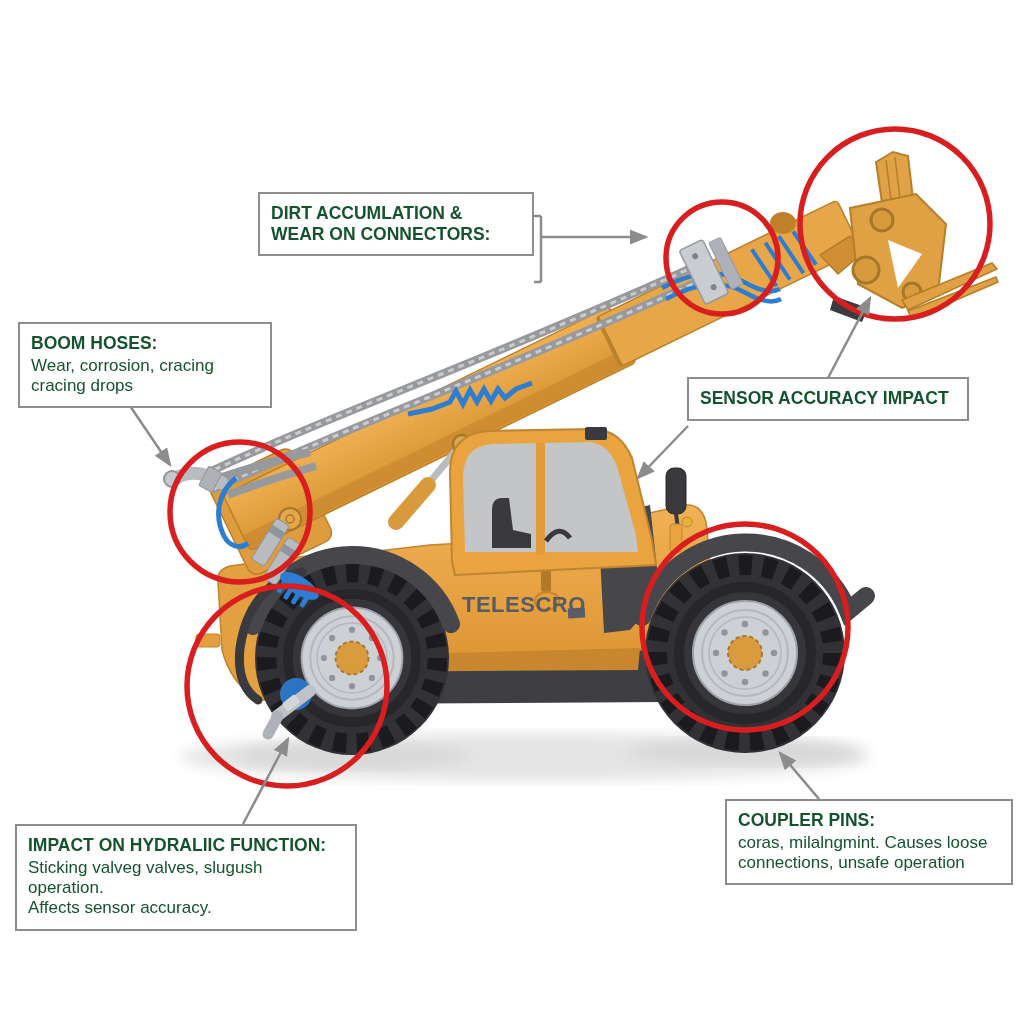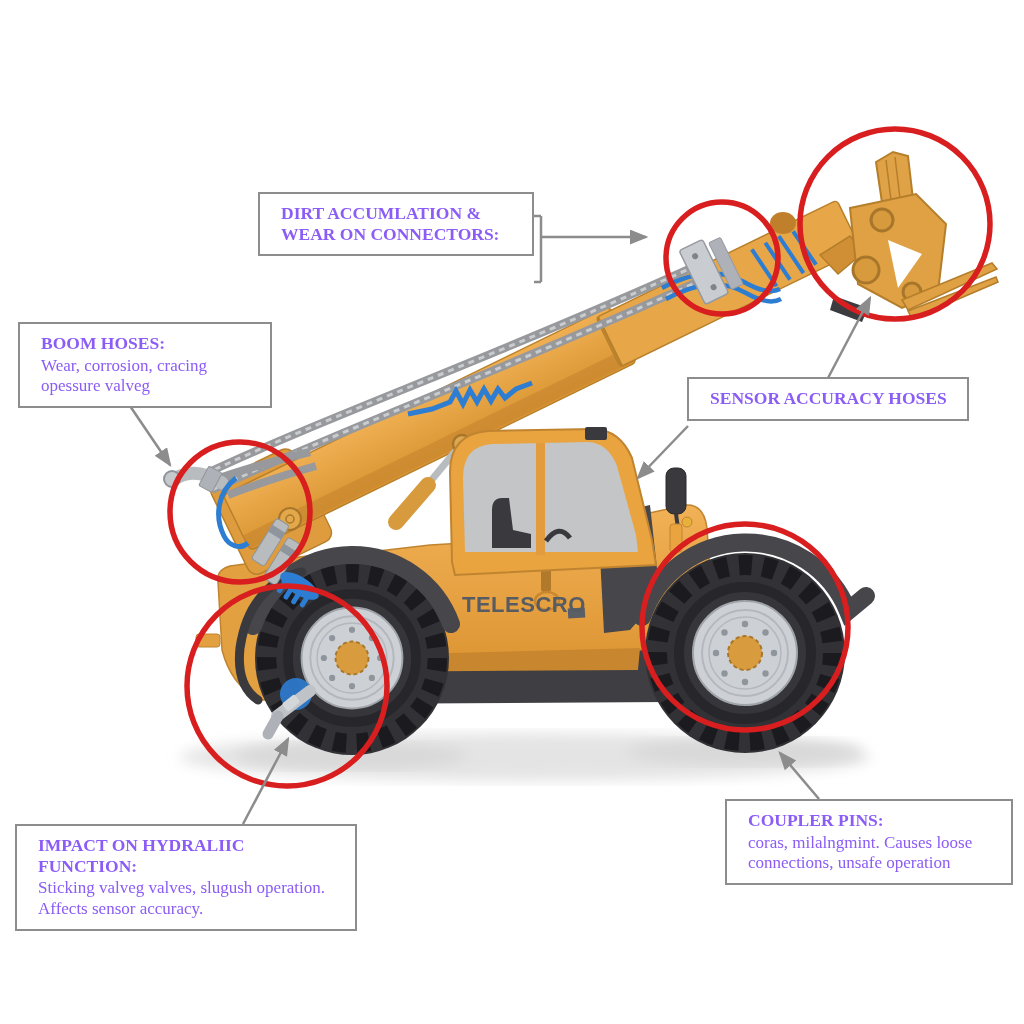--- a/index.html
+++ b/index.html
@@ -4,21 +4,21 @@
 <style>
   html,body { margin:0; padding:0; background:#ffffff; }
   .stage {
     position:relative; width:1024px; height:1024px;
     background:#ffffff; overflow:hidden;
     font-family:"Liberation Sans", sans-serif;
   }
   .stage svg { position:absolute; left:0; top:0; }
   .callout {
     position:absolute; background:#ffffff; border:2px solid #8d8d8d;
-    padding:9px 13px 10px 21px; color:#8b5cf6; box-sizing:border-box;font-family:Liberation Serif, serif;
+    padding:9px 13px 10px 11px; color:#14532d; box-sizing:border-box;
   }
   .co-title { font-weight:bold; font-size:17.5px; line-height:1.18; white-space:pre-line; }
   .co-body  { font-size:17px; line-height:1.2; white-space:pre-line; margin-top:2px; }
   .boom-brand {
     position:absolute; left:470px; top:328px;
     transform:rotate(-26deg); transform-origin:0 0;
     font-weight:bold; font-size:27px; letter-spacing:2px; color:#ffffff;
   }
   .body-brand {
     position:absolute; left:462px; top:592px;
@@ -232,25 +232,25 @@
 <div class="body-brand">TELESCRO</div>
 
 <div class="callout" style="left:258px; top:192px; width:276px;">
   <div class="co-title">DIRT ACCUMLATION &amp;
 WEAR ON CONNECTORS:</div>
 </div>
 
 <div class="callout" style="left:18px; top:322px; width:254px;">
   <div class="co-title">BOOM HOSES:</div>
   <div class="co-body">Wear, corrosion, cracing
-opessure valveg</div>
+cracing drops</div>
 </div>
 
 <div class="callout" style="left:687px; top:377px; width:282px;">
-  <div class="co-title">SENSOR ACCURACY HOSES</div>
+  <div class="co-title">SENSOR ACCURACY IMPACT</div>
 </div>
 
 <div class="callout" style="left:725px; top:799px; width:288px;">
   <div class="co-title">COUPLER PINS:</div>
   <div class="co-body">coras, milalngmint. Causes loose
 connections, unsafe operation</div>
 </div>
 
 <div class="callout" style="left:15px; top:824px; width:342px;">
   <div class="co-title">IMPACT ON HYDRALIIC FUNCTION:</div>

